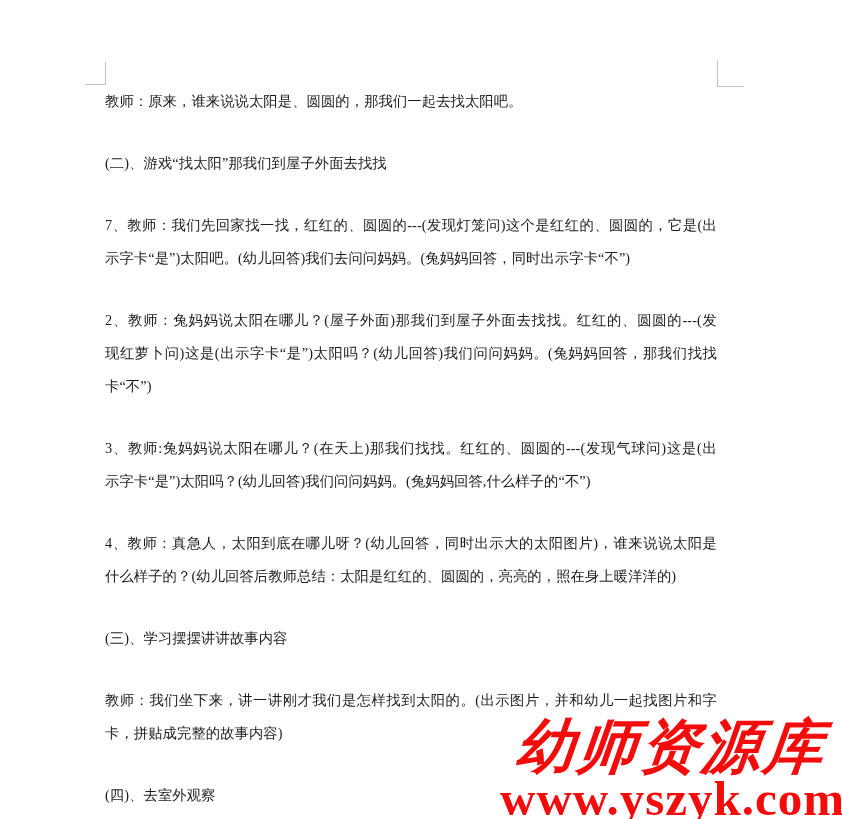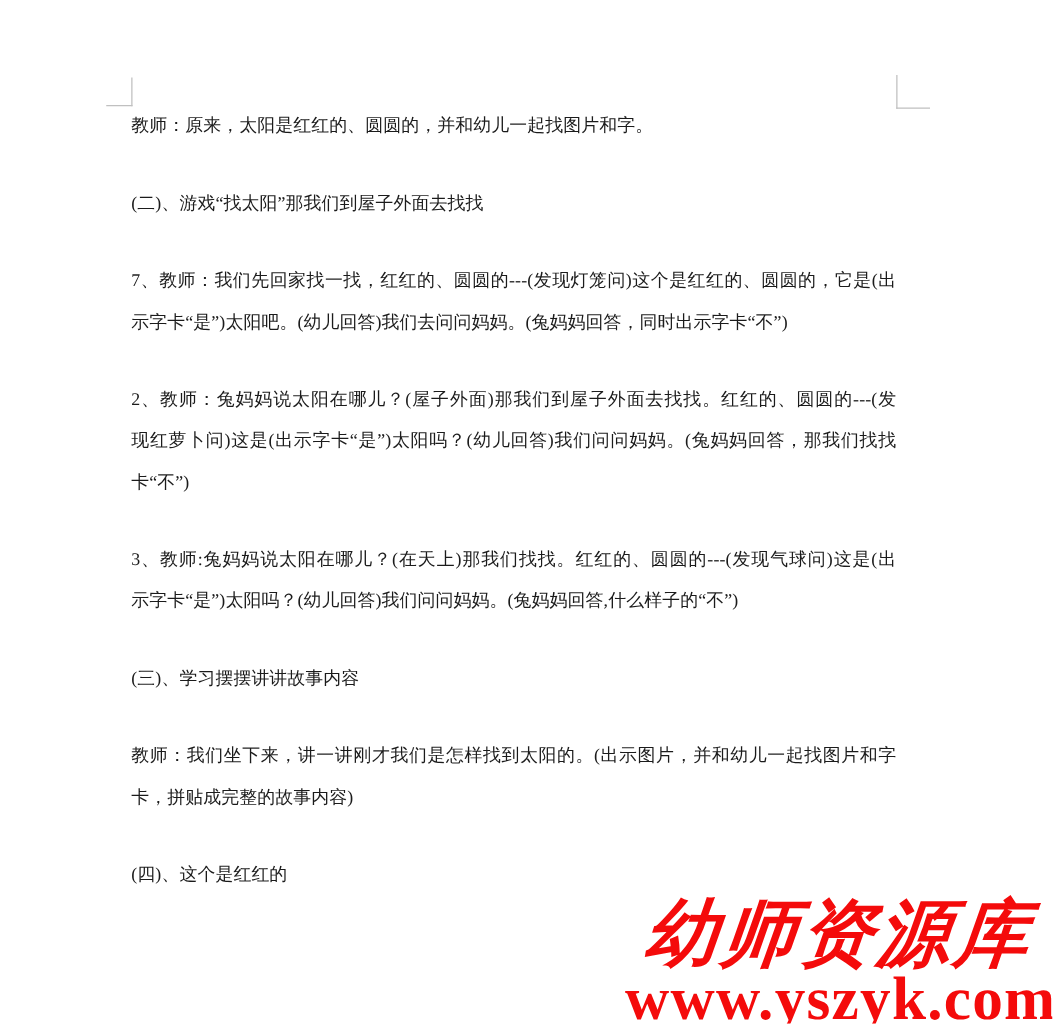--- a/index.html
+++ b/index.html
@@ -87,47 +87,51 @@
 </style>
 </head>
 <body>
 
 <div class="page">
   <div class="crop crop-tl"></div>
   <div class="crop crop-tr"></div>
 
   <div class="doc-body" id="doc-body" style="color: rgb(27, 27, 27);">
       <div class="para">
-        <div class="line">教师：原来，太阳是红红的、圆圆的，并和幼儿一起找图片和字。</div>
+        <div class="line">教师：原来，谁来说说太阳是、圆圆的，那我们一起去找太阳吧。</div>
       </div>
       <div class="para">
         <div class="line">(二)、游戏“找太阳”那我们到屋子外面去找找</div>
       </div>
       <div class="para">
         <div class="line fill">7、教师：我们先回家找一找，红红的、圆圆的---(发现灯笼问)这个是红红的、圆圆的，它是(出</div>
         <div class="line">示字卡“是”)太阳吧。(幼儿回答)我们去问问妈妈。(兔妈妈回答，同时出示字卡“不”)</div>
       </div>
       <div class="para">
         <div class="line fill">2、教师：兔妈妈说太阳在哪儿？(屋子外面)那我们到屋子外面去找找。红红的、圆圆的---(发</div>
         <div class="line fill">现红萝卜问)这是(出示字卡“是”)太阳吗？(幼儿回答)我们问问妈妈。(兔妈妈回答，那我们找找</div>
         <div class="line">卡“不”)</div>
       </div>
       <div class="para">
         <div class="line fill">3、教师:兔妈妈说太阳在哪儿？(在天上)那我们找找。红红的、圆圆的---(发现气球问)这是(出</div>
         <div class="line">示字卡“是”)太阳吗？(幼儿回答)我们问问妈妈。(兔妈妈回答,什么样子的“不”)</div>
       </div>
       <div class="para">
+        <div class="line fill">4、教师：真急人，太阳到底在哪儿呀？(幼儿回答，同时出示大的太阳图片)，谁来说说太阳是</div>
+        <div class="line">什么样子的？(幼儿回答后教师总结：太阳是红红的、圆圆的，亮亮的，照在身上暖洋洋的)</div>
+      </div>
+      <div class="para">
         <div class="line">(三)、学习摆摆讲讲故事内容</div>
       </div>
       <div class="para">
         <div class="line fill">教师：我们坐下来，讲一讲刚才我们是怎样找到太阳的。(出示图片，并和幼儿一起找图片和字</div>
         <div class="line">卡，拼贴成完整的故事内容)</div>
       </div>
       <div class="para">
-        <div class="line">(四)、这个是红红的</div>
+        <div class="line">(四)、去室外观察</div>
       </div>
     </div>
 
   <div class="watermark" id="watermark" style="color: rgb(244, 11, 11);">
     <div class="wm-title">幼师资源库</div>
     <div class="wm-url">www.yszyk.com</div>
   </div>
 </div>
 
 </body></html>

